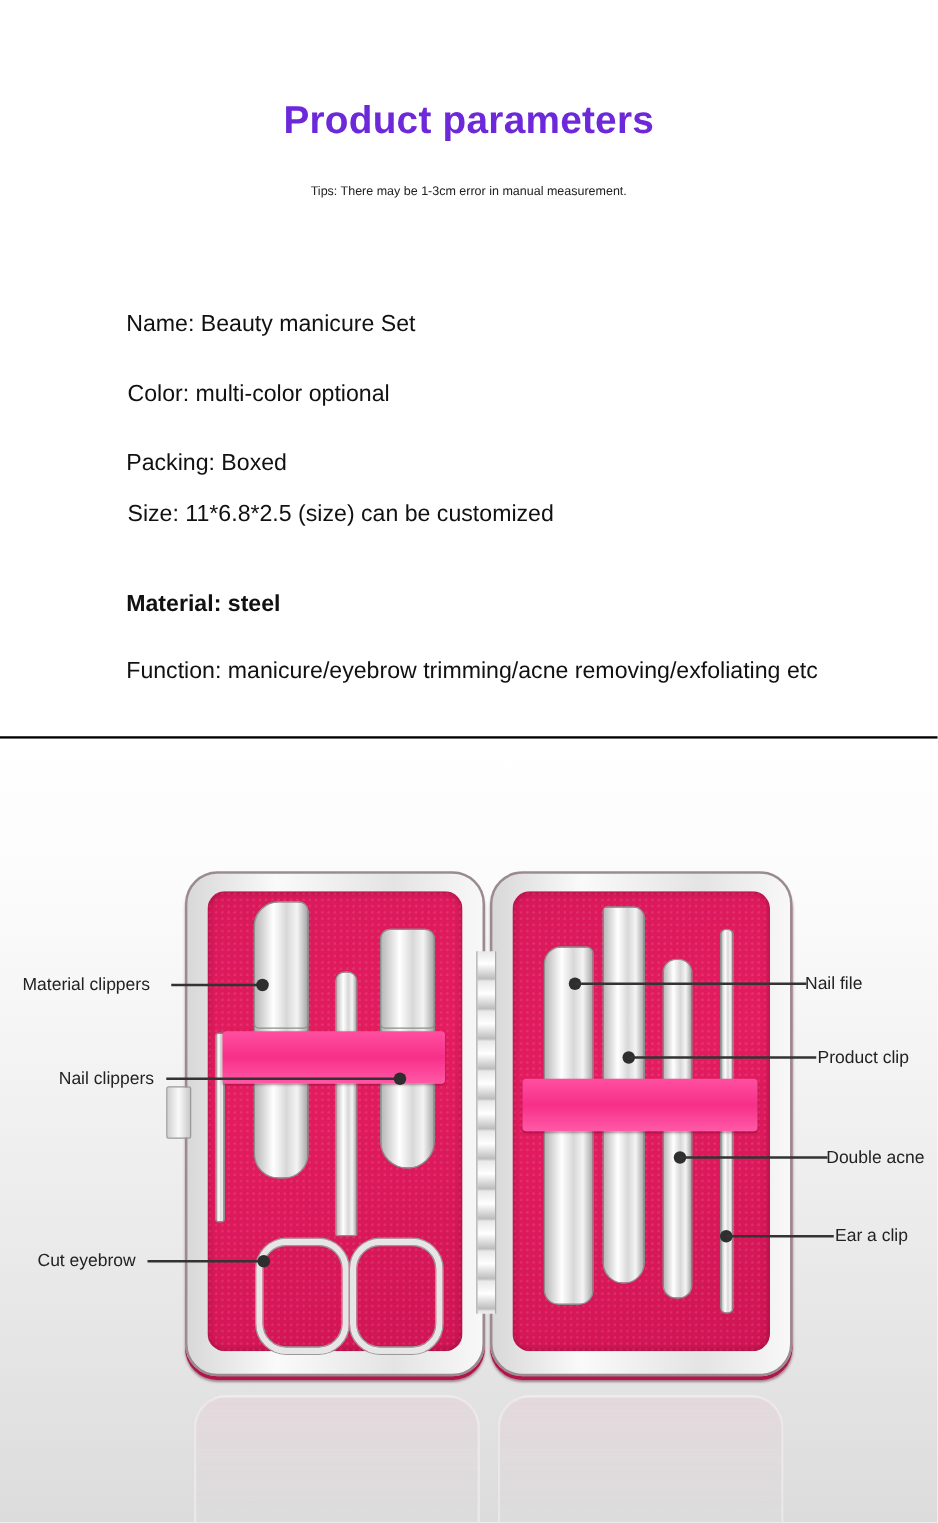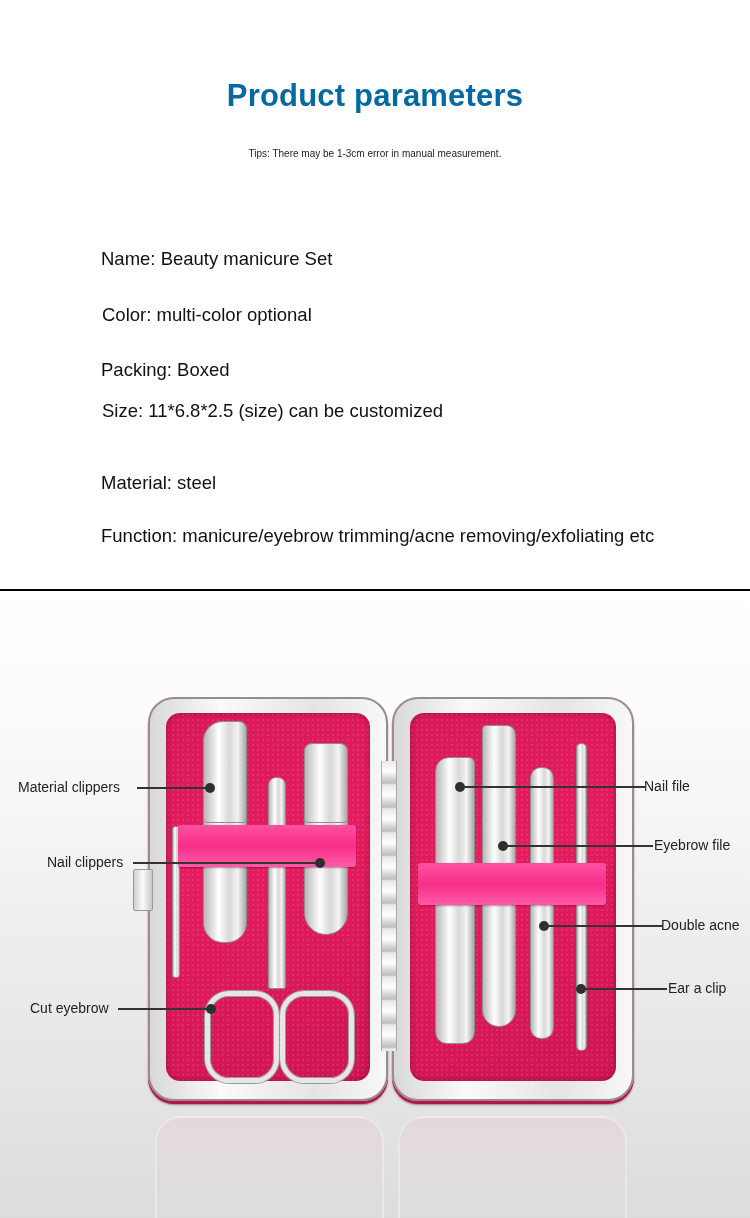--- a/index.html
+++ b/index.html
@@ -5,21 +5,21 @@
   html, body { margin: 0; padding: 0; }
   body {
     width: 750px; height: 1218px; position: relative; overflow: hidden;
     background: #ffffff;
     font-family: "DejaVu Sans", "Liberation Sans", sans-serif;
     color: #111;
   }
   .params { position: absolute; left: 0; top: 0; width: 750px; height: 590px; background: #fff; }
   .title {
     position: absolute; left: 0; width: 750px; top: 78px; text-align: center;
-    font-family: "Liberation Sans", sans-serif; font-weight: bold; font-size: 31px; color: #0369a1;
+    font-family: "Liberation Sans", sans-serif; font-weight: bold; font-size: 31px; color: #6d28d9;
     letter-spacing: 0.2px;
   }
   .tips {
     position: absolute; left: 0; width: 750px; top: 148px; text-align: center;
     font-family: "Liberation Sans", sans-serif; font-size: 10px; color: #222;
   }
   .param {
     position: absolute; font-family: "Liberation Sans", sans-serif; font-size: 18.5px; color: #111;
     white-space: nowrap;
   }
@@ -91,21 +91,21 @@
 <body>
 
 <section class="params">
   <div class="title">Product parameters</div>
   <div class="tips">Tips: There may be 1-3cm error in manual measurement.</div>
 
   <div class="param" style="left:102px; top:304px;">Color: multi-color optional</div>
   <div class="param" style="left:101px; top:248px;">Name: Beauty manicure Set</div>
   <div class="param" style="left:101px; top:359px;">Packing: Boxed</div>
   <div class="param" style="left:102px; top:400px;">Size: 11*6.8*2.5 (size) can be customized</div>
-  <div class="param" style="left:101px; top:472px;">Material: steel</div>
+  <div class="param" style="left:101px; top:472px;font-weight:bold;">Material: steel</div>
   <div class="param" style="left:101px; top:525px;">Function: manicure/eyebrow trimming/acne removing/exfoliating etc</div>
 </section>
 
 <div class="divider"></div>
 
 <section class="photo">
 
   <div class="reflection" style="left:155px; width:225px;"></div>
   <div class="reflection" style="left:398px; width:225px;"></div>
 
@@ -154,21 +154,21 @@
   </div>
 
   <div class="callout" style="left:455px; top:189px; width:295px;">
     <span class="dot" style="left:0;"></span>
     <span class="line" style="left:5px; width:185px;"></span>
     <span class="label" style="left:189px;">Nail file</span>
   </div>
   <div class="callout" style="left:498px; top:248px; width:252px;">
     <span class="dot" style="left:0;"></span>
     <span class="line" style="left:5px; width:150px;"></span>
-    <span class="label" style="left:156px;">Eyebrow file</span>
+    <span class="label" style="left:156px;">Product clip</span>
   </div>
   <div class="callout" style="left:539px; top:328px; width:211px;">
     <span class="dot" style="left:0;"></span>
     <span class="line" style="left:5px; width:118px;"></span>
     <span class="label" style="left:122px;">Double acne</span>
   </div>
   <div class="callout" style="left:576px; top:391px; width:174px;">
     <span class="dot" style="left:0;"></span>
     <span class="line" style="left:5px; width:86px;"></span>
     <span class="label" style="left:92px;">Ear a clip</span>

